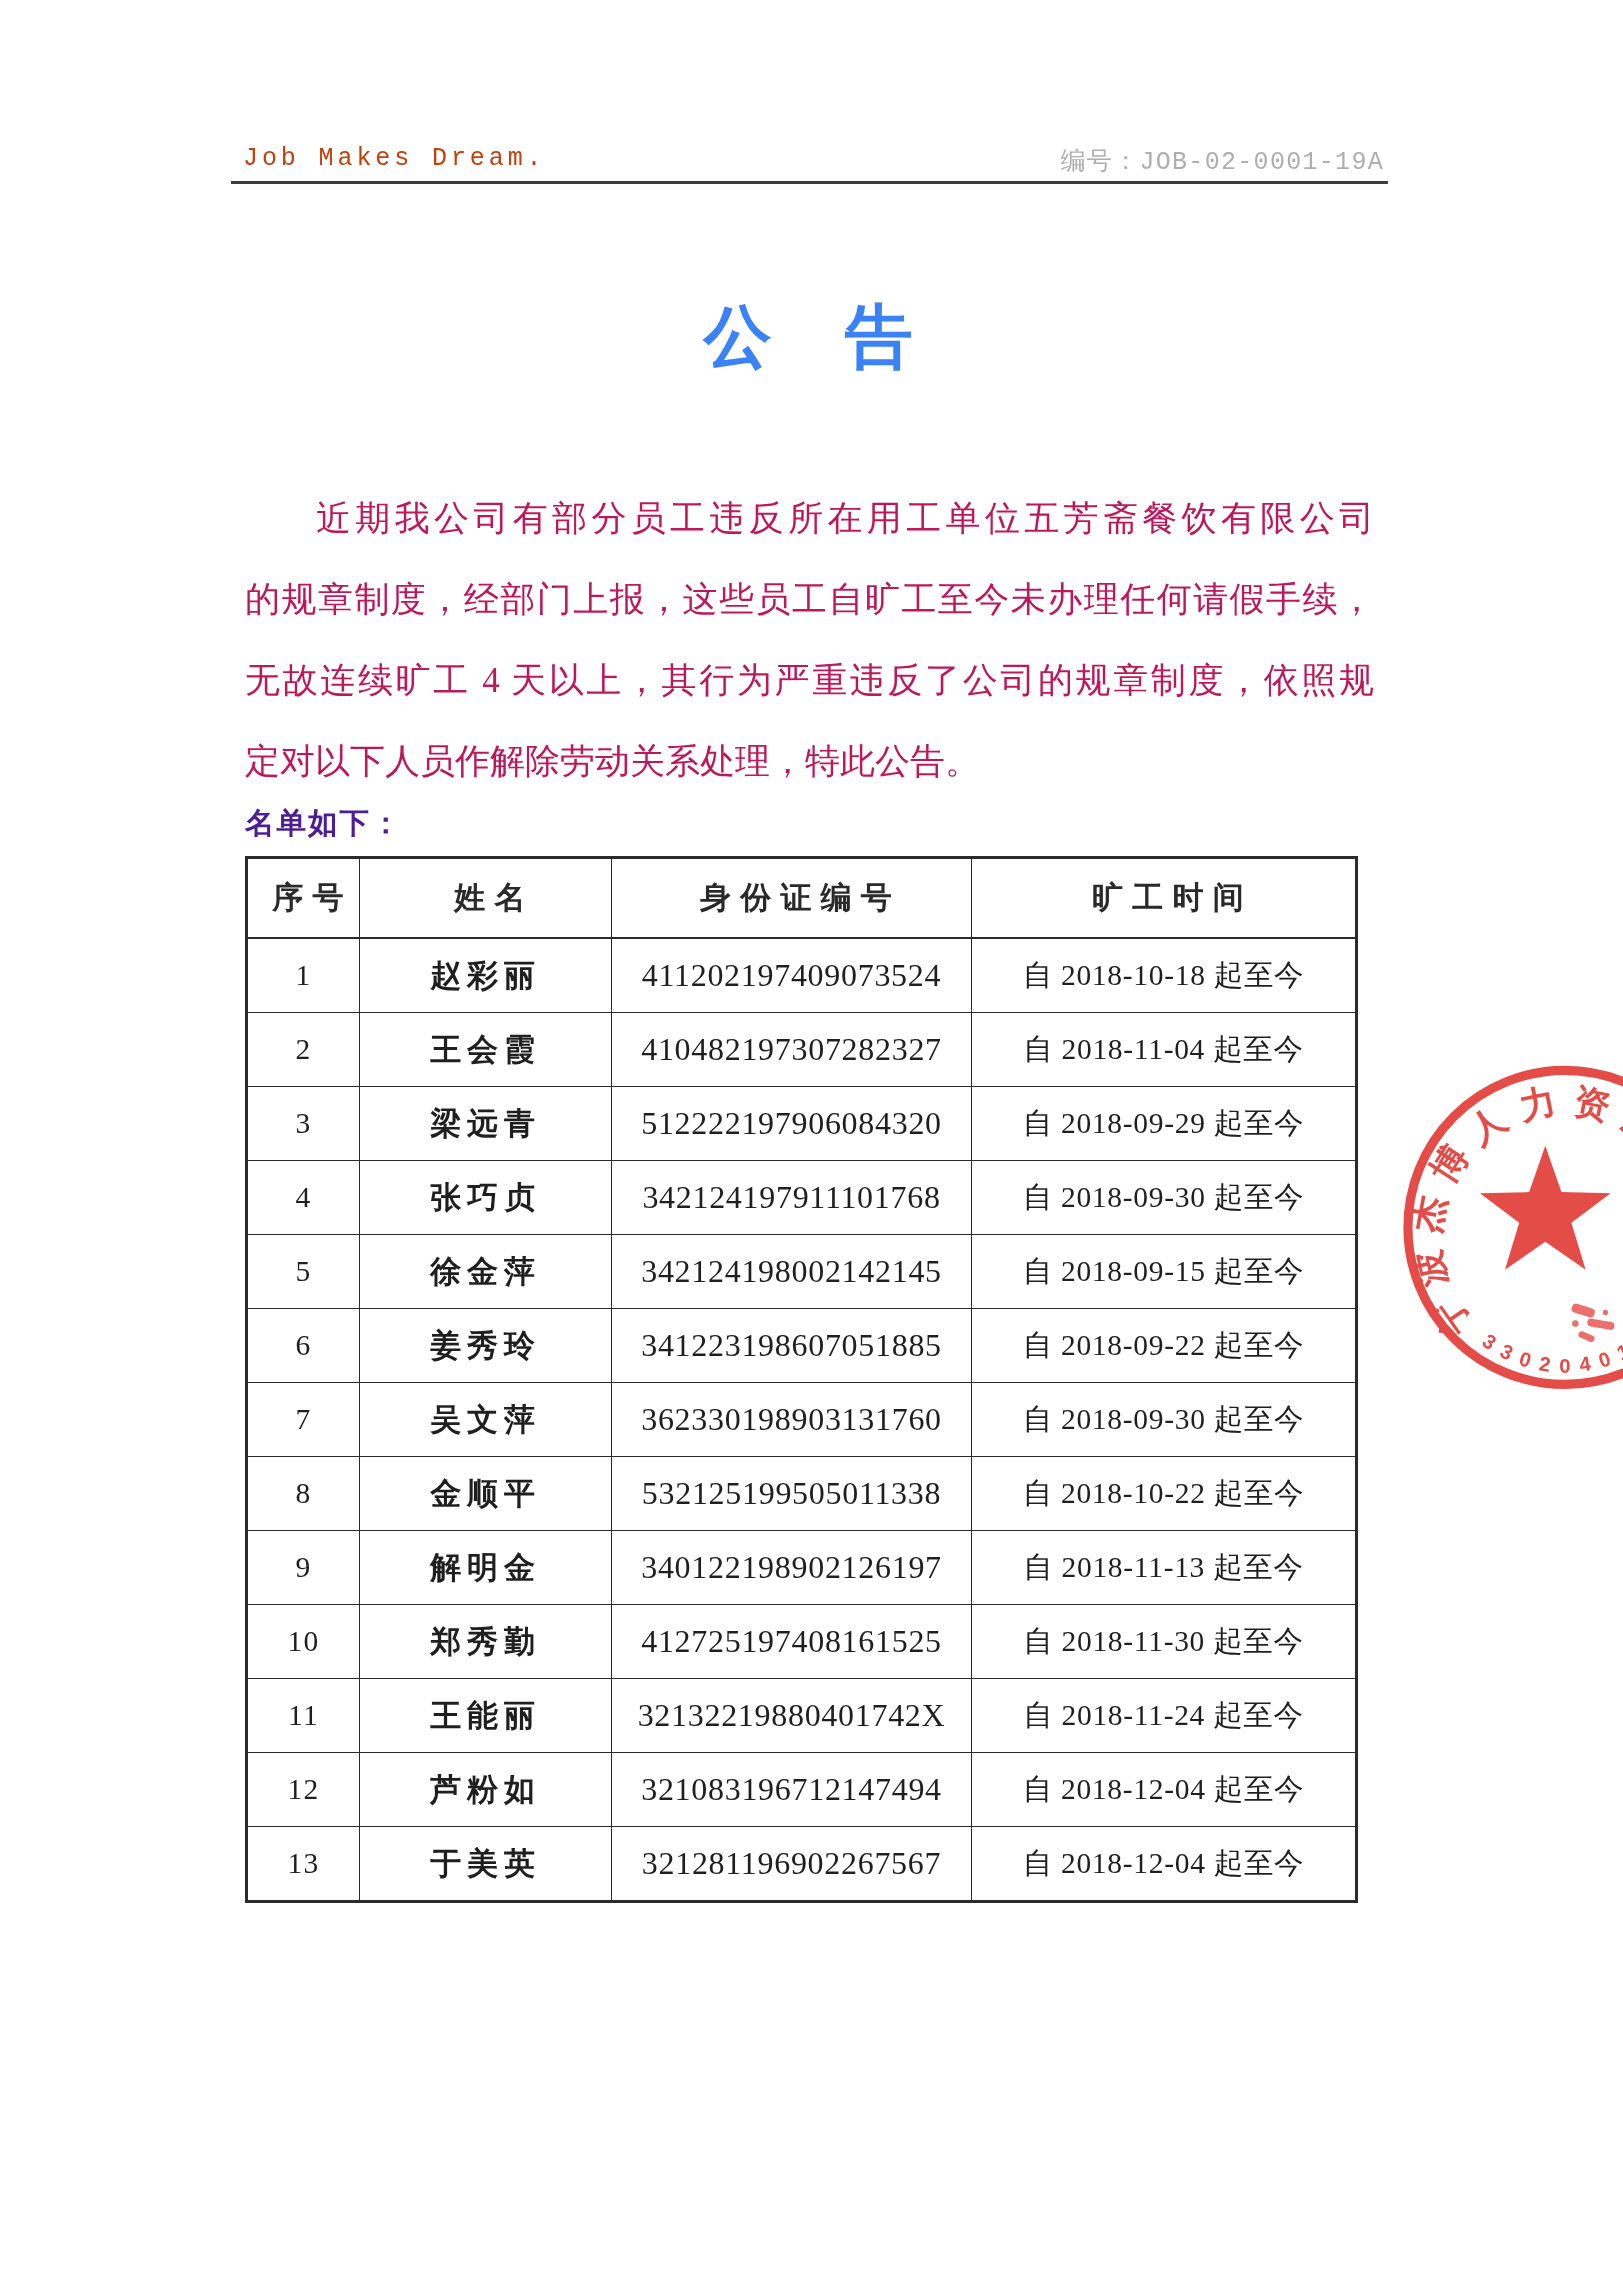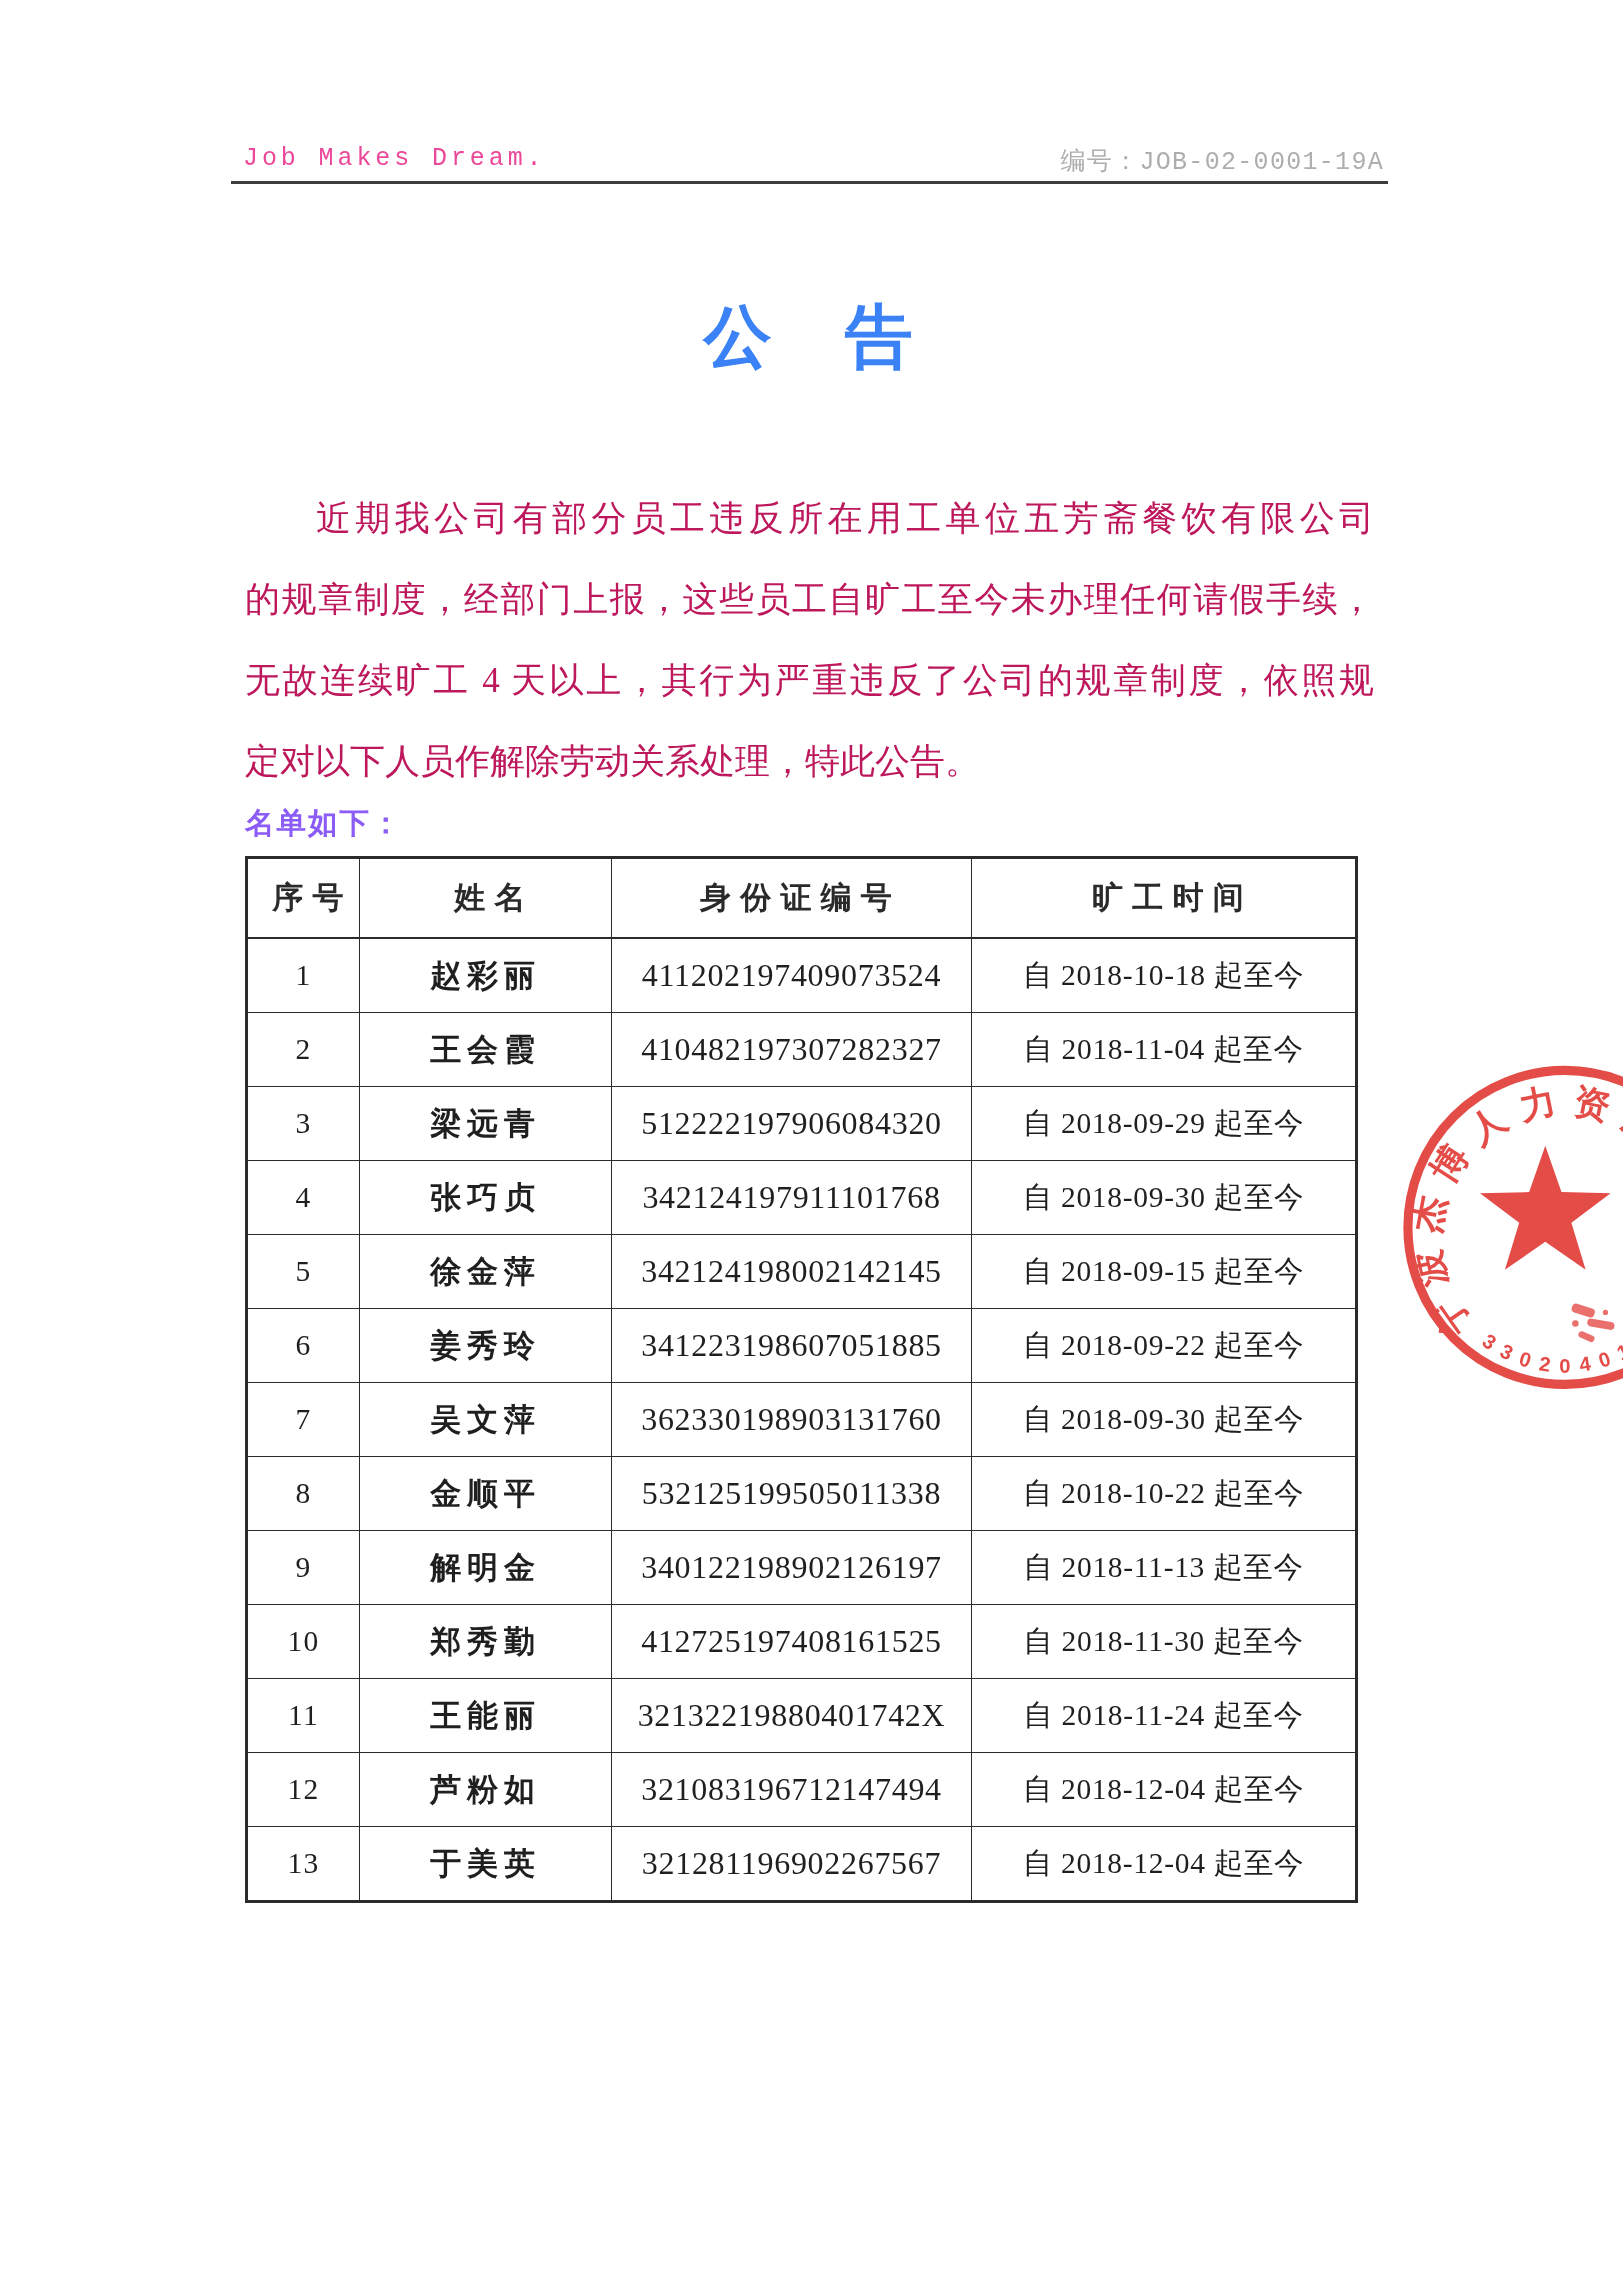--- a/index.html
+++ b/index.html
@@ -9,21 +9,21 @@
     margin:0 auto;
     background:#ffffff;
     overflow:hidden;
     font-family:"Liberation Serif","DejaVu Serif",serif;
     color:#262626;
   }
   
   .hdr-slogan{
     position:absolute;left:243px;top:144px;
     font-family:"Liberation Mono","DejaVu Sans Mono",monospace;
-    font-size:25px;letter-spacing:3.9px;color:#ec4899;white-space:nowrap;
+    font-size:25px;letter-spacing:3.9px;color:#c2410c;white-space:nowrap;
   }
   .hdr-docno{
     position:absolute;right:239px;top:144px;
     font-family:"Liberation Mono","DejaVu Sans Mono",monospace;
     font-size:25px;letter-spacing:1.3px;color:#aeaeae;white-space:nowrap;
   }
   .hdr-rule{
     position:absolute;left:231px;top:181px;width:1157px;height:3.3px;
     background:#3d3d3d;
   }
@@ -42,21 +42,21 @@
     height:81px;line-height:81px;white-space:nowrap;
   }
   .para-line:first-child{ text-indent:71px; }
   .para-line:not(:last-child){
     white-space:normal;
     text-align:justify;text-align-last:justify;
   }
   
   .list-label{
     position:absolute;left:245px;top:804px;
-    font-size:29.5px;font-weight:bold;color:#8b5cf6;letter-spacing:2px;
+    font-size:29.5px;font-weight:bold;color:#4c1d95;letter-spacing:2px;
   }
   
   .roster-wrap{ position:absolute;left:245px;top:856px; }
   table.roster{
     border-collapse:collapse;table-layout:fixed;width:1109px;
     background:transparent;
   }
   table.roster,table.roster th,table.roster td{ border:1.3px solid #2b2b2b; }
   table.roster{ border-width:3.3px; }
   table.roster thead tr{ border-bottom:2.6px solid #2b2b2b; }

